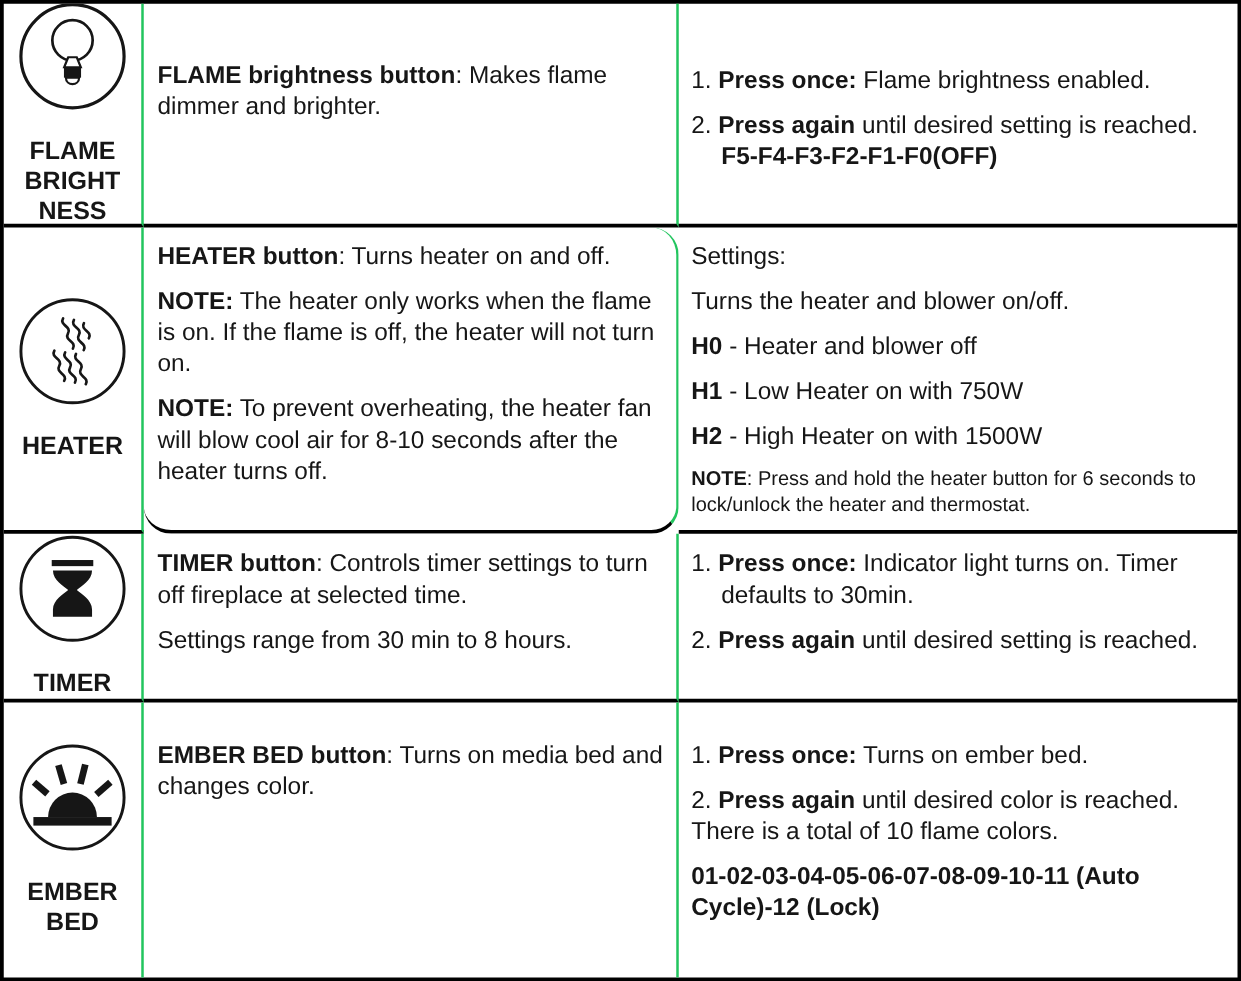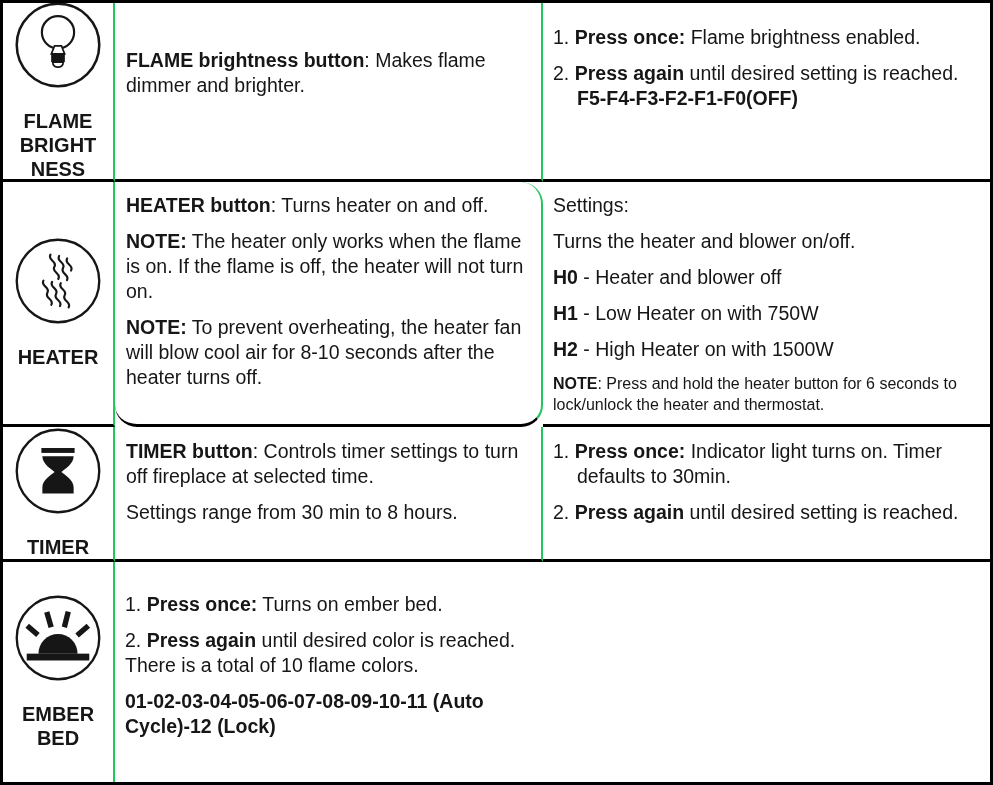--- a/index.html
+++ b/index.html
@@ -31,21 +31,21 @@
   .icon-label { font-weight: bold; font-size: 20px; line-height: 24px; text-align: center; }
   .icon-label span { display: block; }
 
   .text-cell { font-size: 19.5px; line-height: 25px; }
   .text-cell p { margin: 0 0 11px; }
   .text-cell p:last-child { margin-bottom: 0; }
 
   .desc-cell { padding: 12px 8px 8px 11px; }
   .inst-cell { padding: 12px 26px 8px 10px; }
   .r1.desc-cell { padding-top: 45px; }
-  .r1.inst-cell { padding-top: 22px; }
+  .r1.inst-cell { padding-top: 49px; }
   .r2.desc-cell { padding-top: 11px; border-radius: 22px; }
   .r2.inst-cell { padding-top: 11px; }
   .r4.desc-cell { padding-top: 30px; }
   .r4.inst-cell { padding-top: 30px; }
 
   .step { padding-left: 24px; text-indent: -24px; }
   .small-note { font-size: 16px; line-height: 21px; margin-top: 2px; }
   b { font-weight: bold; }
 </style>
 </head>
@@ -141,20 +141,23 @@
         <line x1="51.5" y1="34" x2="55.5" y2="18"></line>
         <line x1="64.5" y1="42.5" x2="76" y2="32.5"></line>
       </g>
     </svg>
     <div class="icon-label">
       <span>EMBER</span>
       <span>BED</span>
     </div>
   </div>
 
+  <div class="cell text-cell desc-cell last-row r4">
+    <p><b>EMBER BED button</b><span>: Turns on media bed and changes color.</span></p>
+  </div>
 
   <div class="cell text-cell inst-cell last-col last-row r4">
     <p><span>1.</span> <b>Press once:</b><span> Turns on ember bed.</span></p>
     <p><span>2.</span> <b>Press again</b><span> until desired color is reached. There is a total of 10 flame colors.</span></p>
     <p><b>01-02-03-04-05-06-07-08-09-10-11 (Auto Cycle)-12 (Lock)</b></p>
   </div>
 
 </div>
 
 </body></html>

